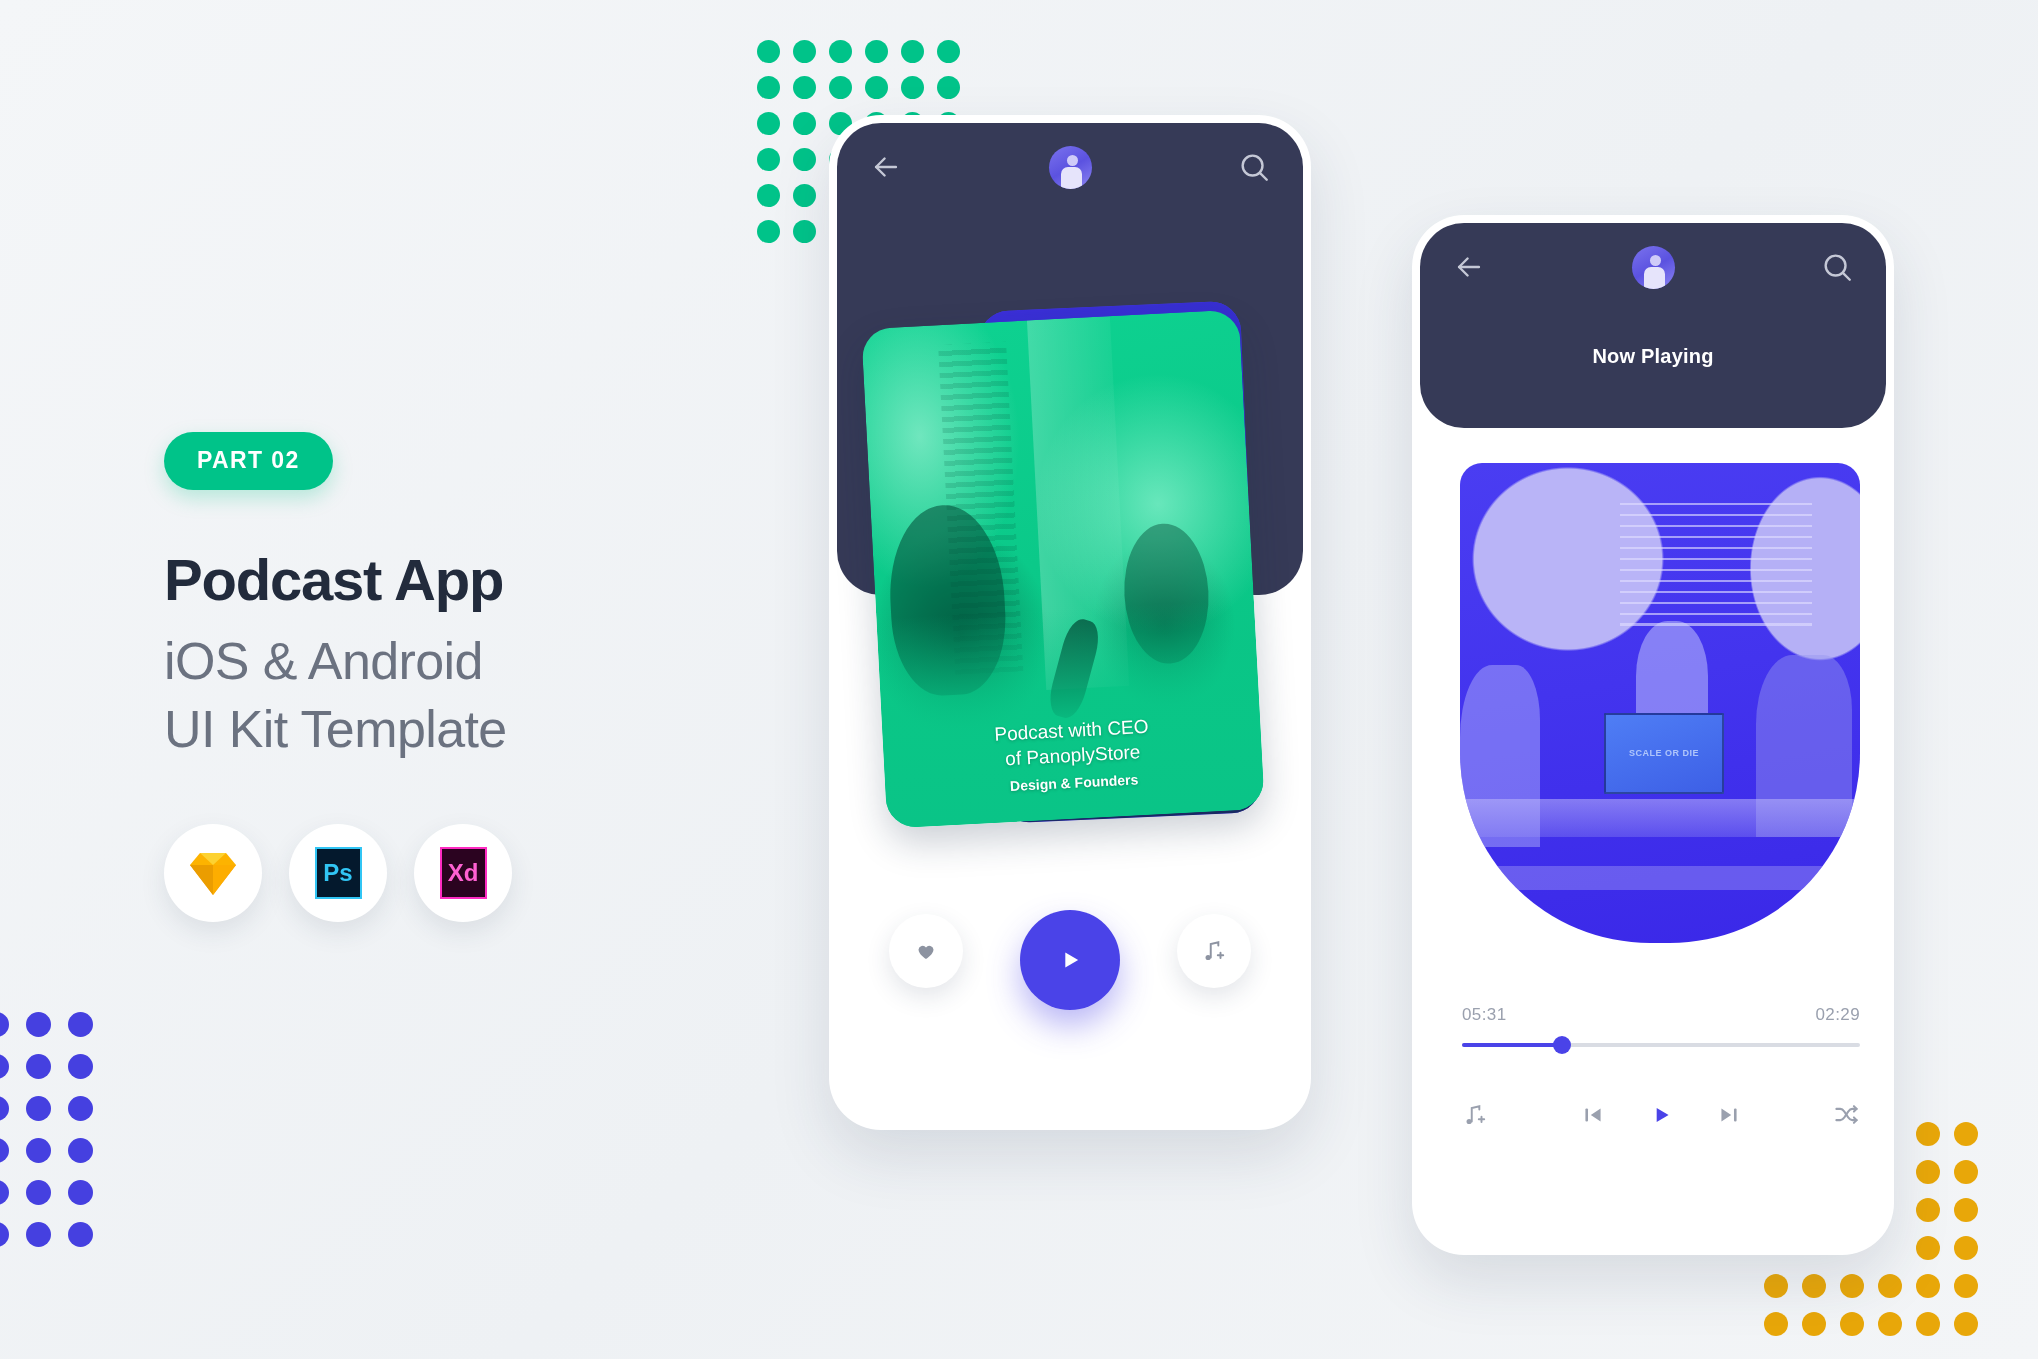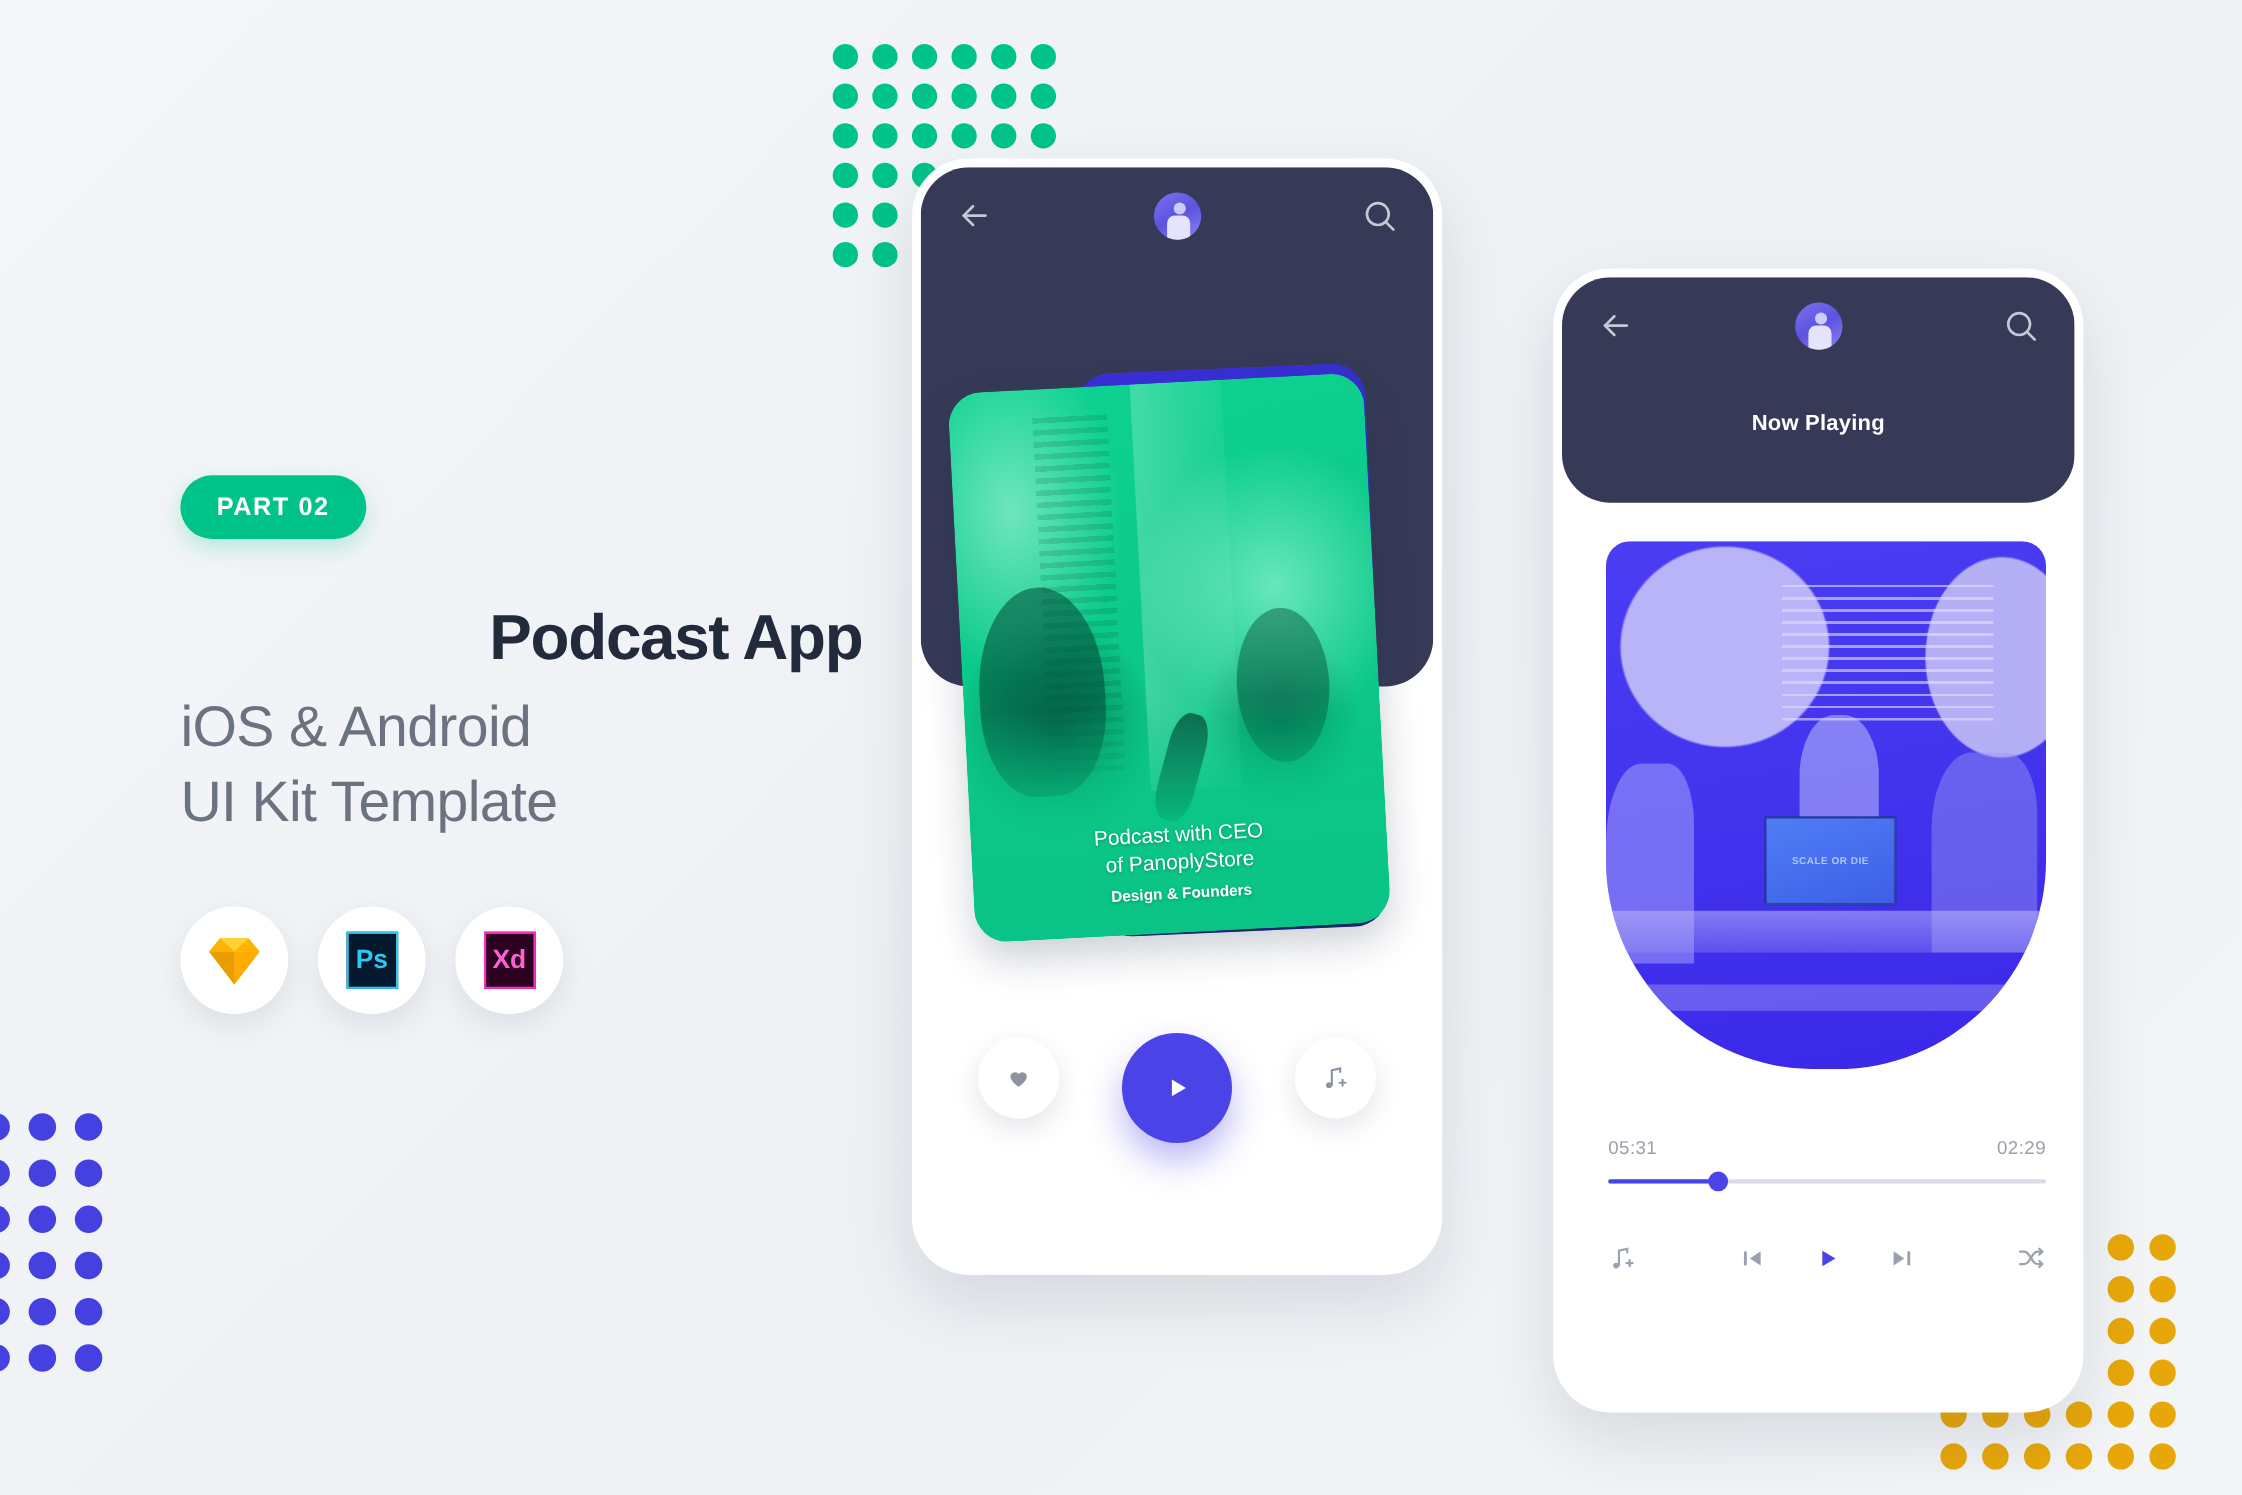--- a/index.html
+++ b/index.html
@@ -32,38 +32,38 @@
   #left-col{ position:absolute; left:164px; top:432px; width:620px; z-index:5; }
 
   #part-badge{
     display:inline-block; background:#00c389; color:#fff;
     font-size:23px; font-weight:bold; letter-spacing:1.4px;
     padding:15px 33px 16px; border-radius:40px;
     box-shadow:0 8px 20px rgba(0,195,137,.25);
   }
 
   #headline{ margin-top:60px; font-size:58px; font-weight:bold;
-             color:#222b3c; letter-spacing:-1.2px; line-height:1.02;text-align:right; }
+             color:#222b3c; letter-spacing:-1.2px; line-height:1.02; }
   .sub-line{ font-size:52px; color:#6b7280; font-weight:400;
              letter-spacing:-0.6px; line-height:1.18; margin-top:6px; }
   #sub1{ margin-top:22px; }
 
   
   #tools{ display:flex; gap:27px; margin-top:64px; }
   .tool{ width:98px; height:98px; border-radius:50%; background:#fff;
          display:flex; align-items:center; justify-content:center;
          box-shadow:0 10px 26px rgba(40,55,80,.10); }
   .ps-box,.xd-box{ width:47px; height:52px; display:flex;
         align-items:center; justify-content:center;
         font-size:24px; font-weight:bold; font-family:"Liberation Sans",sans-serif; }
   .ps-box{ background:#04192d; border:2.5px solid #31c5f4; color:#31c5f4; }
   .xd-box{ background:#2b0320; border:2.5px solid #ff2bc2; color:#ff61d2; }
 
   
-  .phone{ position:absolute; background:#fff; z-index:6;margin-top:29px; }
+  .phone{ position:absolute; background:#fff; z-index:6; }
   .phone-inner{ position:relative; width:100%; height:100%;
                 border-radius:44px; overflow:hidden; background:#fff; }
 
   #phone1{ left:829px; top:115px; width:482px; height:1015px;
            border-radius:52px; padding:8px;
            box-shadow:0 26px 60px rgba(40,55,85,.13); }
   #phone2{ left:1412px; top:215px; width:482px; height:1040px;
            border-radius:52px; padding:8px;
            box-shadow:0 26px 60px rgba(40,55,85,.13); z-index:7; }
 

